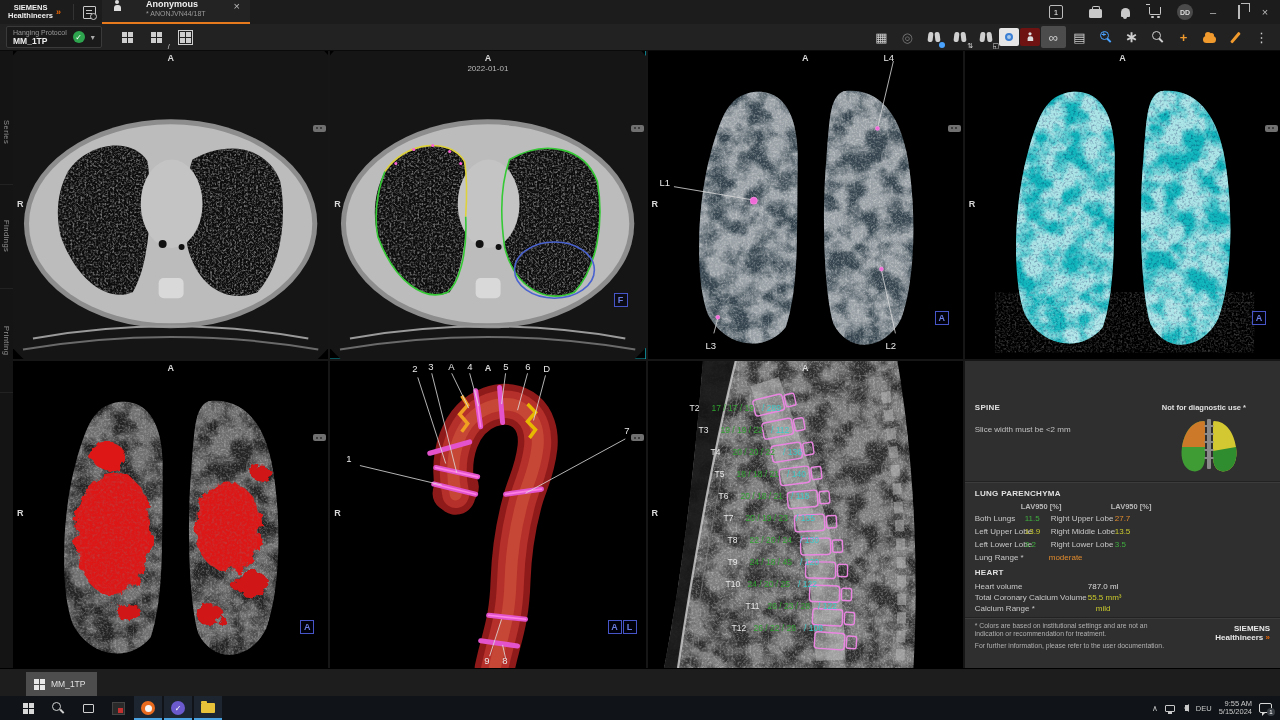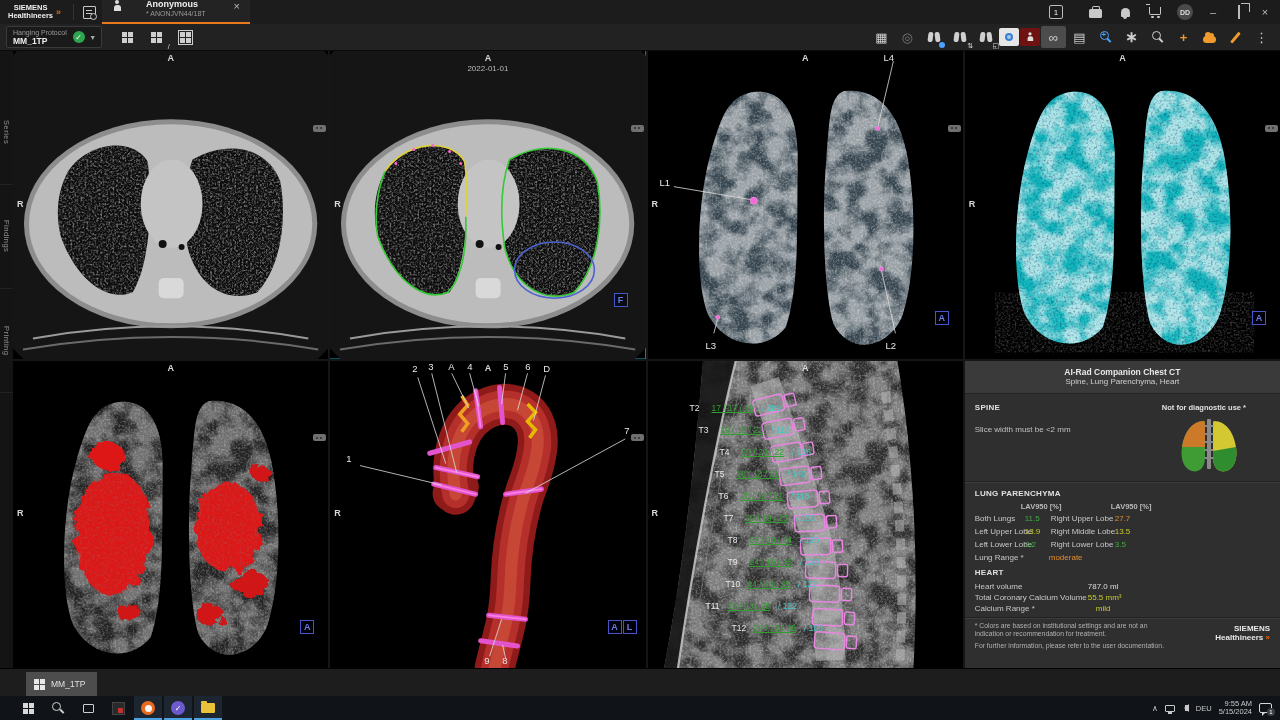--- a/index.html
+++ b/index.html
@@ -91,27 +91,27 @@
   .o-left { position:absolute; left:4px; top:48%; font-size:9px; font-weight:bold; color:#d8d8d8; }
   .cbadge { position:absolute; width:14px; height:14px; border:1px solid #4656c8; color:#6a7ce0; font-size:9px; font-weight:bold; text-align:center; line-height:13px; background:rgba(0,0,24,.45); }
   .grip { position:absolute; right:2px; top:24%; width:13px; height:7px; background:#707070; border-radius:2px; }
   .grip::after { content:""; position:absolute; left:3px; top:2.5px; width:2px; height:2px; border-radius:50%; background:#2e2e2e; box-shadow:4px 0 0 #2e2e2e; }
   .mlabel { position:absolute; font-size:9.5px; color:#e8e8e8; }
 
   
   .sp-rows { position:absolute; left:34px; top:36px; }
   .sp-row { display:flex; gap:5px; height:22px; align-items:center; font-size:8.5px; white-space:nowrap; }
   .sp-v { color:#e8e8e8; width:17px; }
-  .sp-h { color:#2fa02f;text-decoration:underline; }
+  .sp-h { color:#2fa02f; }
   .sp-hu { color:#3ec8c8; margin-left:3px; }
   .sp-row:nth-child(1){margin-left:8px}.sp-row:nth-child(2){margin-left:17px}
-  .sp-row:nth-child(3){margin-left:38px}.sp-row:nth-child(4){margin-left:33px}
+  .sp-row:nth-child(3){margin-left:29px}.sp-row:nth-child(4){margin-left:33px}
   .sp-row:nth-child(5){margin-left:37px}.sp-row:nth-child(6){margin-left:42px}
   .sp-row:nth-child(7){margin-left:46px}.sp-row:nth-child(8){margin-left:46px}
-  .sp-row:nth-child(9){margin-left:44px}.sp-row:nth-child(10){margin-left:24px}
+  .sp-row:nth-child(9){margin-left:44px}.sp-row:nth-child(10){margin-left:64px}
   .sp-row:nth-child(11){margin-left:50px}
   .sp-footer { position:absolute; left:0; right:0; bottom:0; height:13px; background:rgba(0,0,0,.85); color:#d8d8d8; font-size:7.5px; padding:2px 4px; }
 
   
   .results { position:relative; background:#2f2f2f; width:100%; height:100%; font-size:8px; color:#c8c8c8; }
   .res-head { position:absolute; top:0; left:0; right:0; height:33px; background:#3a3a3a; border-bottom:1px solid #242424; text-align:center; padding-top:6px; }
   .res-title { font-size:8.5px; font-weight:bold; color:#e8e8e8; }
   .res-sub { font-size:8px; color:#d0d0d0; }
   .res-sec-title { position:absolute; font-size:8px; font-weight:bold; color:#e0e0e0; letter-spacing:.3px; }
   .res-note { position:absolute; font-size:8px; color:#c0c0c0; }
@@ -655,24 +655,20 @@
           <div class="sp-row">
               <span class="sp-v">T12</span>
               <span class="sp-h">26 / 22 / 28</span>
               <span class="sp-hu">/ 108</span>
             </div>
         </div>
       </div>
 
       <div class="vp">
         <div class="results">
-          <div class="res-head">
-            <div class="res-title">AI-Rad Companion Chest CT</div>
-            <div class="res-sub">Spine,  Lung Parenchyma,  Heart</div>
-          </div>
           <div class="res-sec-title" style="left:10px;top:42px">SPINE</div>
           <div class="nfd">Not for diagnostic use *</div>
           <div class="res-note" style="left:10px;top:64px">Slice width must be &lt;2 mm</div>
           <svg class="res-diagram" width="62" height="58" viewBox="0 0 62 58">
             <path d="M26,4 C14,4 6,16 4,30 C2,42 6,52 14,54 C22,56 27,50 27,40 L27,12 C27,6 27,4 26,4 Z" fill="#3f9c35"></path>
             <path d="M26,4 C14,4 6,16 4,30 L27,30 L27,12 C27,6 27,4 26,4 Z" fill="#cc7a29"></path>
             <path d="M36,4 C48,4 56,16 58,30 C60,42 56,52 48,54 C40,56 35,50 35,40 L35,12 C35,6 35,4 36,4 Z" fill="#d4c832"></path>
             <path d="M58,30 C60,42 56,52 48,54 C40,56 35,50 35,40 L35,34 L58,30 Z" fill="#2f8c2f"></path>
             <g fill="#8a8a8a">
                 <rect x="29" y="2" width="4" height="50" rx="1"></rect>

